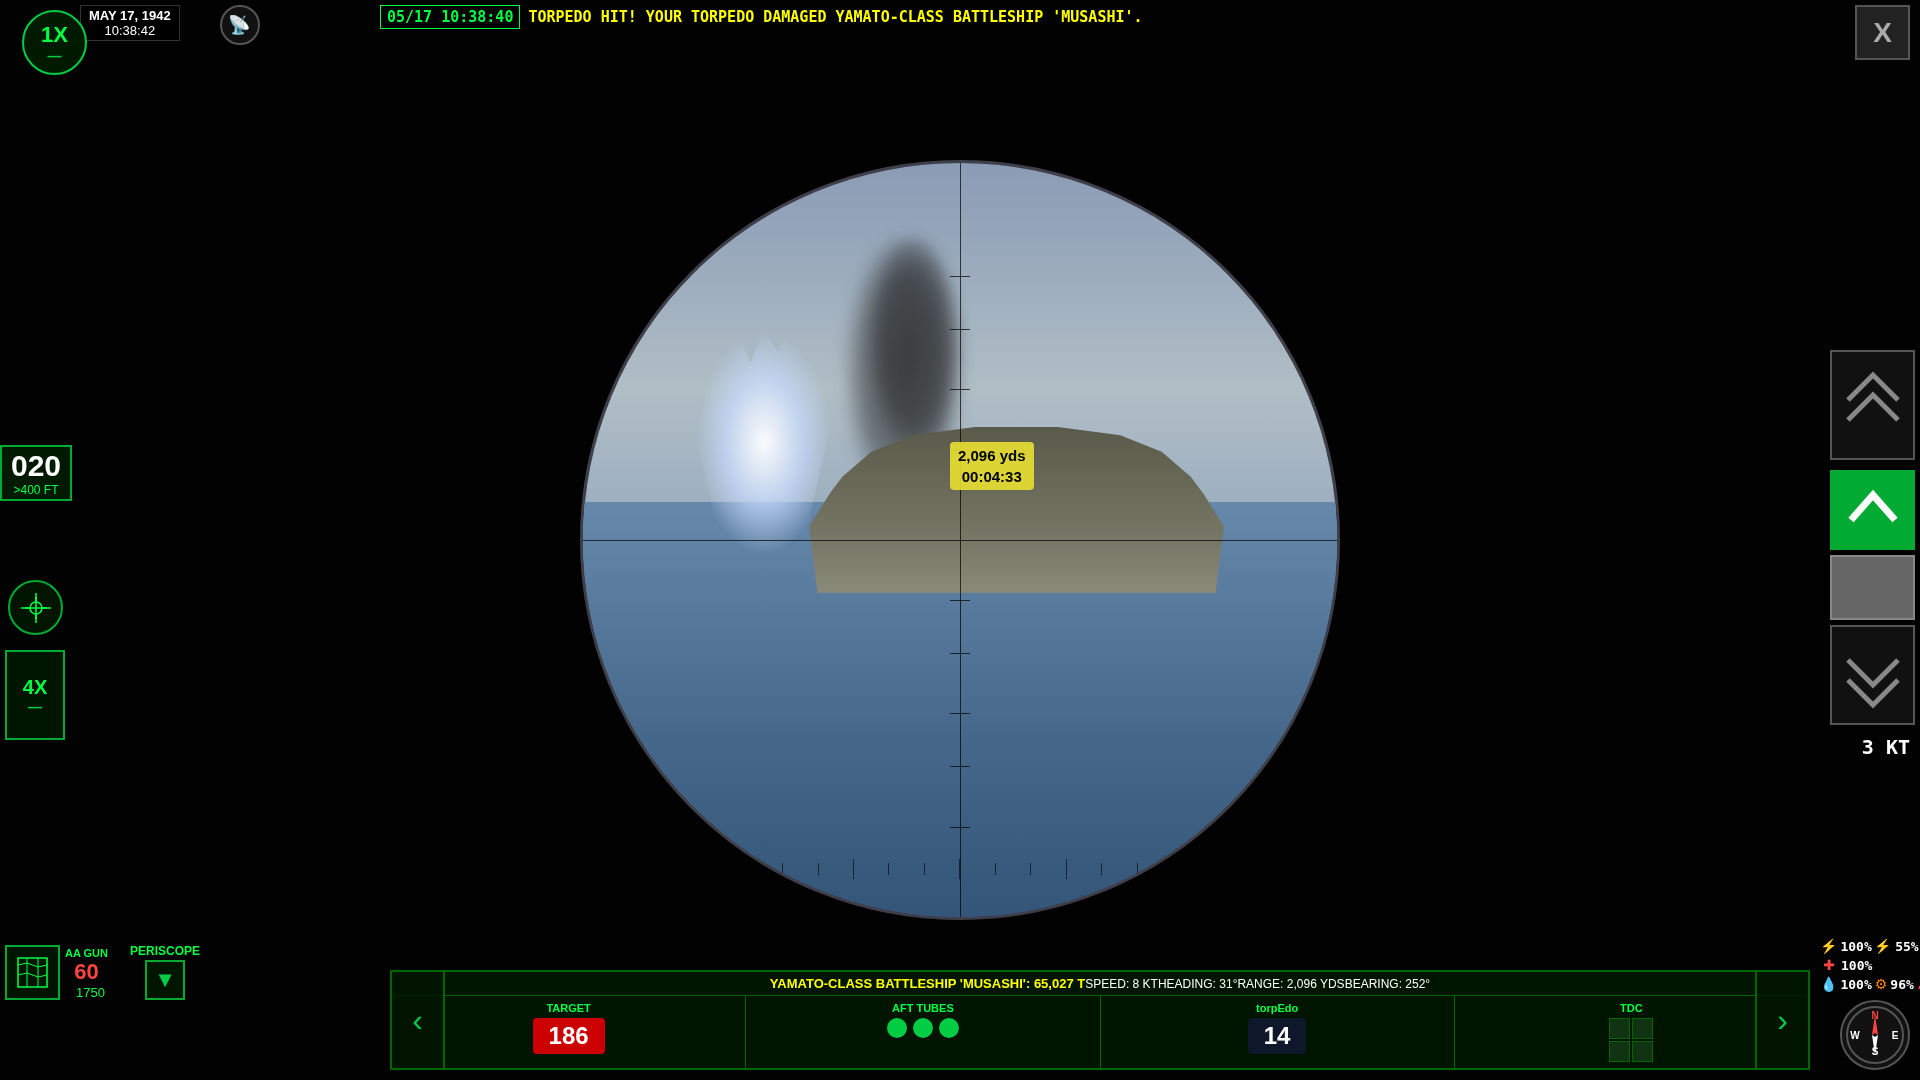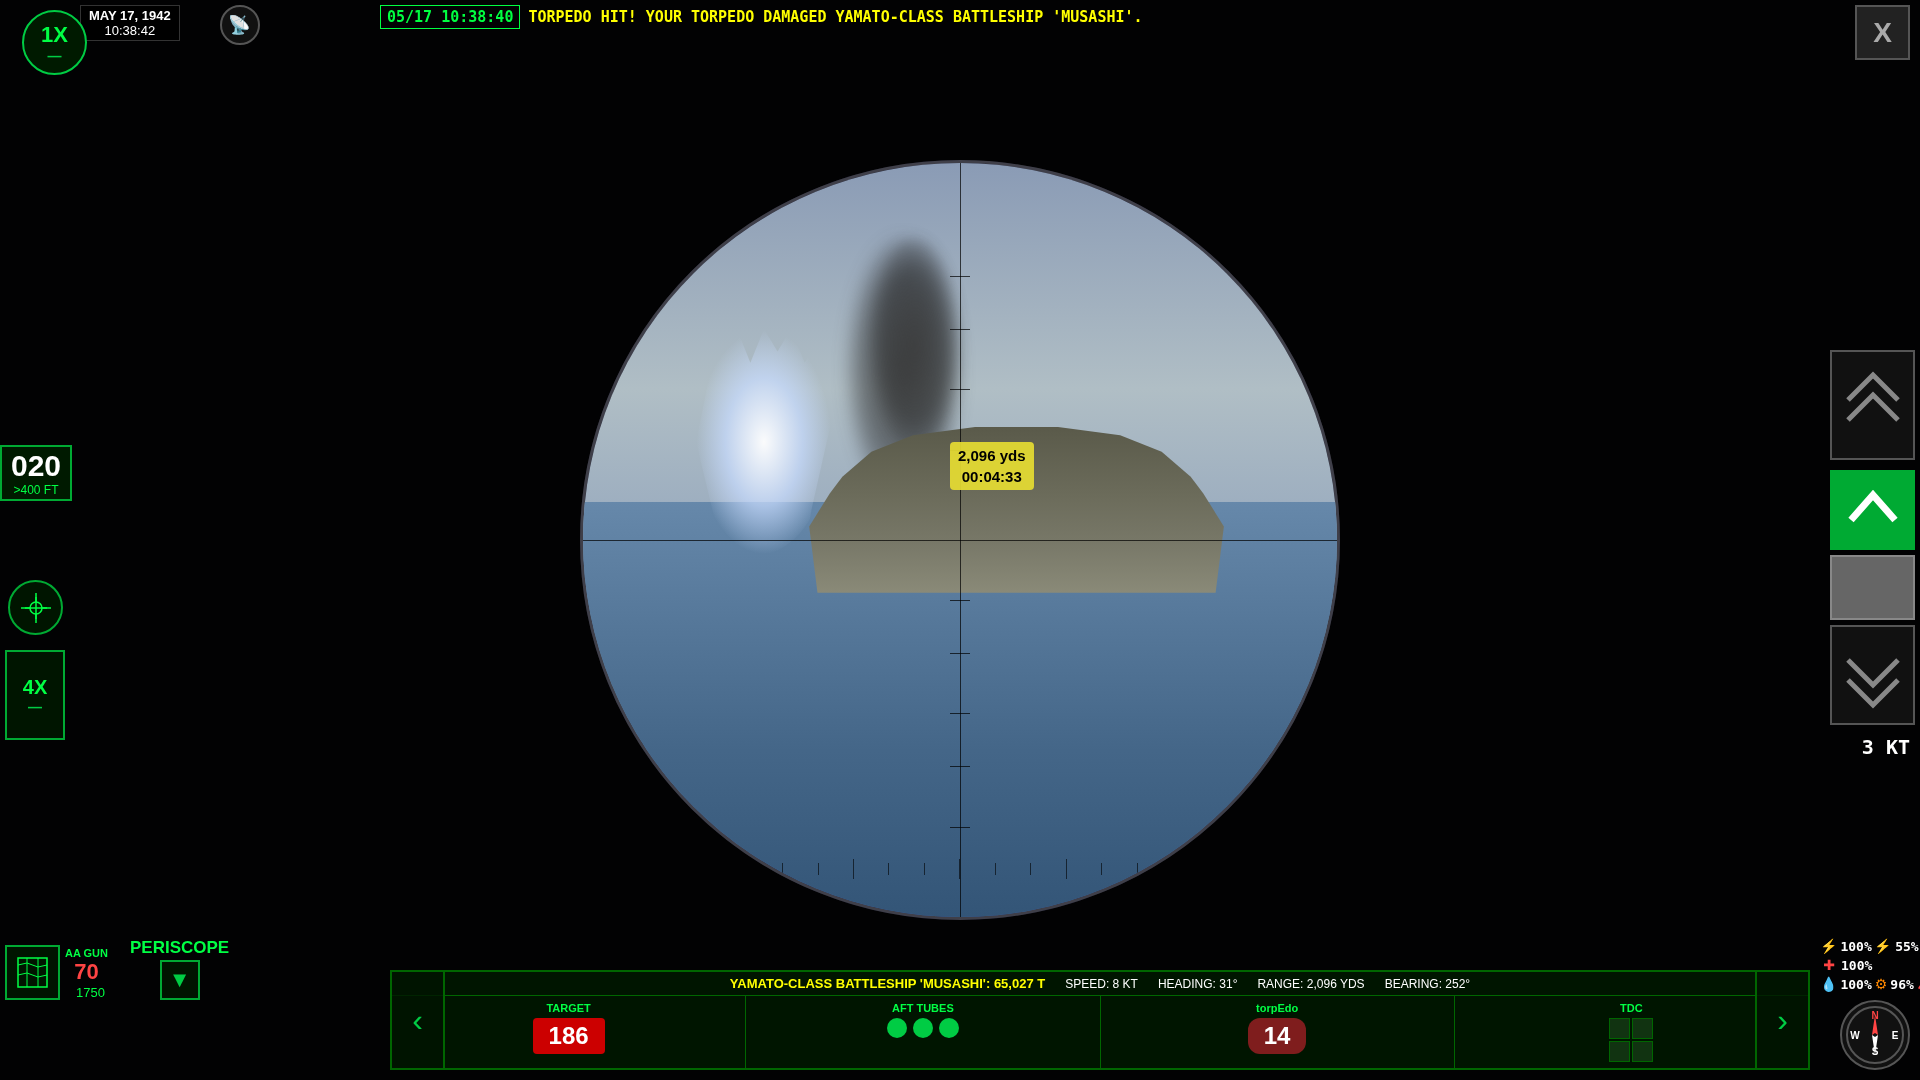--- a/index.html
+++ b/index.html
@@ -306,21 +306,21 @@
     .aa-label { color: #00ff44; font-size: 11px; font-weight: bold; }
     .aa-val { color: #ff4444; font-size: 22px; font-weight: bold; }
     .aa-ammo { color: #00ff44; font-size: 13px; margin-left: 8px; }
 
     .periscope-info {
       position: absolute;
       bottom: 80px;
       left: 130px;
       text-align: center;
     }
-    .peri-label { color: #00ff44; font-size: 17px; font-weight: bold; }
+    .peri-label { color: #00ff44; font-size: 12px; font-weight: bold; }
     .peri-arrow {
       width: 40px;
       height: 40px;
       background: #001500;
       border: 2px solid #00aa33;
       display: flex;
       align-items: center;
       justify-content: center;
       color: #00ff44;
       font-size: 22px;
@@ -345,21 +345,20 @@
       padding: 6px;
       letter-spacing: 1px;
     }
 
     .target-info {
       background: #001500;
       padding: 4px 10px;
       display: flex;
       align-items: center;
       justify-content: center;
-      gap: 20px;
       flex-wrap: wrap;
     }
     .target-name {
       color: #ffff00;
       font-size: 13px;
       font-weight: bold;
     }
     .target-stat {
       color: #00ff44;
       font-size: 12px;
@@ -408,26 +407,26 @@
       align-items: center;
     }
     .dot {
       width: 20px;
       height: 20px;
       border-radius: 50%;
       background: #00cc44;
     }
 
     .torpedo-count {
-      background: #7f1d1d;
+      background: #0f172a;
       color: #fff;
       font-size: 24px;
       font-weight: bold;
       padding: 4px 16px;
-      border-radius: 12px;
+      border-radius: 4px;
       display: inline-block;
     }
 
     .tdc-grid {
       display: grid;
       grid-template-columns: 1fr 1fr;
       grid-template-rows: 1fr 1fr;
       gap: 2px;
       width: 44px;
       height: 44px;
@@ -608,21 +607,21 @@
       <rect x="3" y="3" width="29" height="29" fill="none" stroke="#00ff44" stroke-width="1.5"></rect>
       <path d="M3 10 L12 8 L23 12 L32 10" fill="none" stroke="#00ff44" stroke-width="1"></path>
       <path d="M3 20 L12 18 L23 22 L32 20" fill="none" stroke="#00ff44" stroke-width="1"></path>
       <line x1="12" y1="3" x2="12" y2="32" stroke="#00ff44" stroke-width="1"></line>
       <line x1="23" y1="3" x2="23" y2="32" stroke="#00ff44" stroke-width="1"></line>
     </svg>
   </div>
 
   <div class="aa-gun-info">
     <div class="aa-label">AA GUN</div>
-    <div class="aa-val">70</div>
+    <div class="aa-val">60</div>
     <div class="aa-ammo">1750</div>
   </div>
 
   <div class="periscope-info">
     <div class="peri-label">PERISCOPE</div>
     <div class="peri-arrow">
       <span style="color:#00cc44;font-size:22px;">▼</span>
     </div>
   </div>
 

